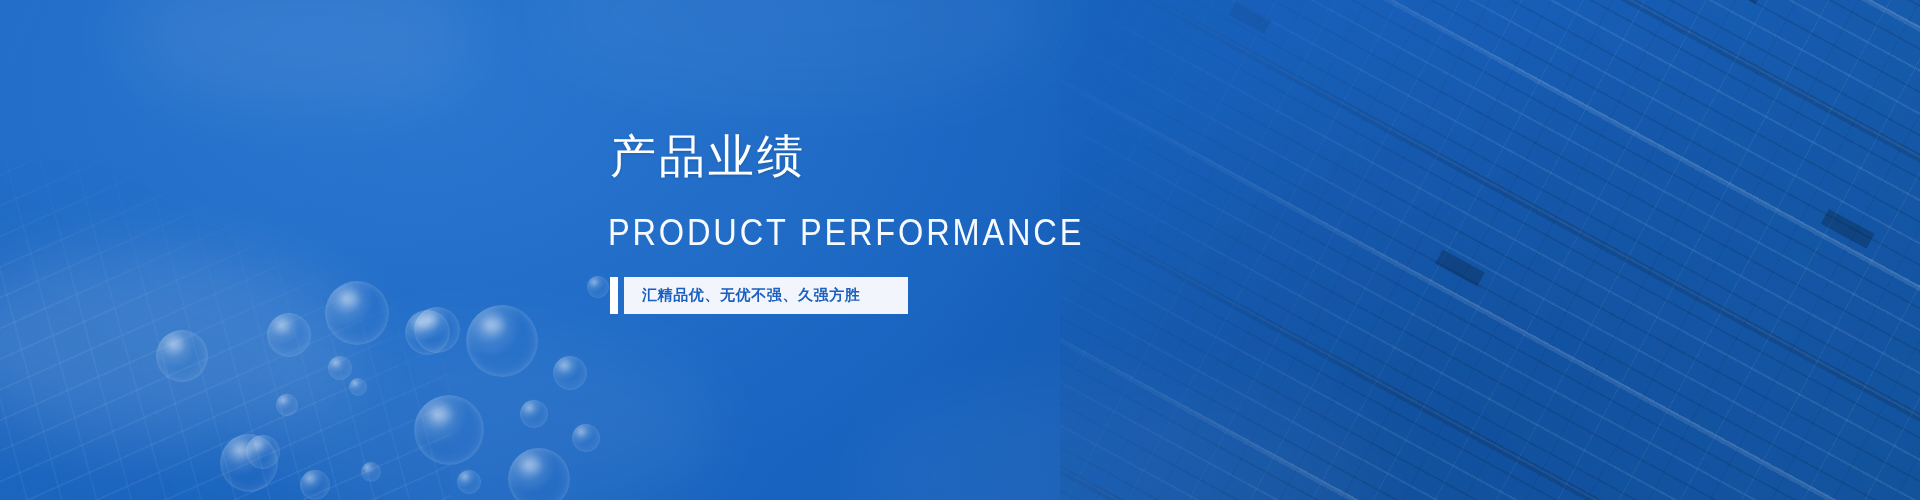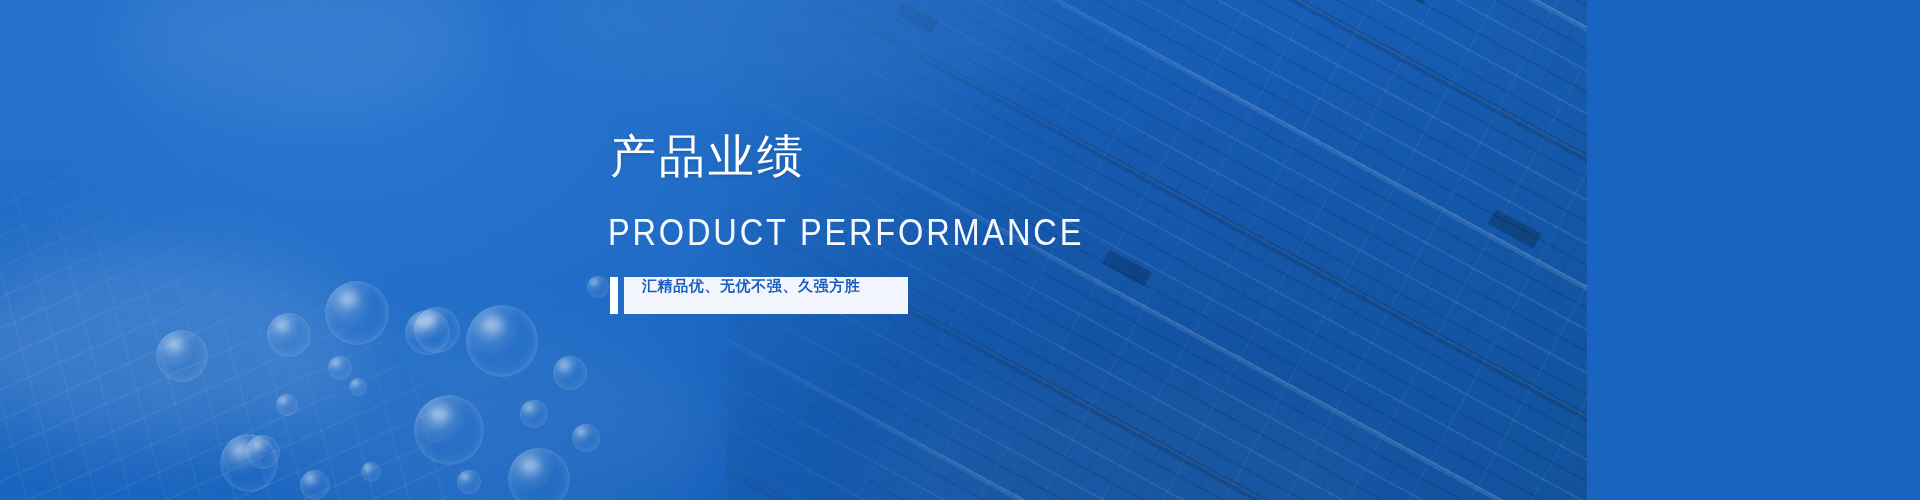--- a/index.html
+++ b/index.html
@@ -4,21 +4,21 @@
 <style>
   html,body{margin:0;padding:0;}
   body{
     width:1920px;height:500px;overflow:hidden;
     font-family:"Liberation Sans","DejaVu Sans",sans-serif;
     background:#1864c0;
   }
 
   .banner{
     position:relative;
-    width:1587px;height:500px;
+    width:1920px;height:500px;
     overflow:hidden;
     background:#1864c0;
     background-image:
       radial-gradient(1100px 700px at 22% 18%, #2a76cf 0%, rgba(42,118,207,0) 62%),
       radial-gradient(900px 620px at 78% 85%, #1356a8 0%, rgba(19,86,168,0) 65%),
       linear-gradient(118deg,#1f6ac6 0%,#1864c0 42%,#1860bb 70%,#14559f 100%);
   }
 
   
   .clouds{position:absolute;inset:0;pointer-events:none;}
@@ -118,22 +118,22 @@
     font-size:37px;line-height:1;
     color:#ffffff;font-weight:300;letter-spacing:3.2px;
     transform:scaleX(.88);transform-origin:left center;
     white-space:nowrap;opacity:.97;
   }
 
   .slogan-wrap{position:absolute;top:277px;left:0;display:flex;align-items:stretch;height:37px;}
   .slogan-bar{width:8px;background:#ffffff;margin-right:6px;}
   .slogan-panel{
     background:#f2f5fb;
-    display:flex;align-items:flex-start;
-    padding:0 18px;min-width:248px;
+    display:flex;align-items:center;
+    padding:8px 18px;min-width:248px;
   }
   .slogan-text{
     color:#1a5fc0;font-size:15px;font-weight:700;letter-spacing:.6px;white-space:nowrap;
   }
 </style>
 </head>
 <body>
 
 <div class="banner">
 

